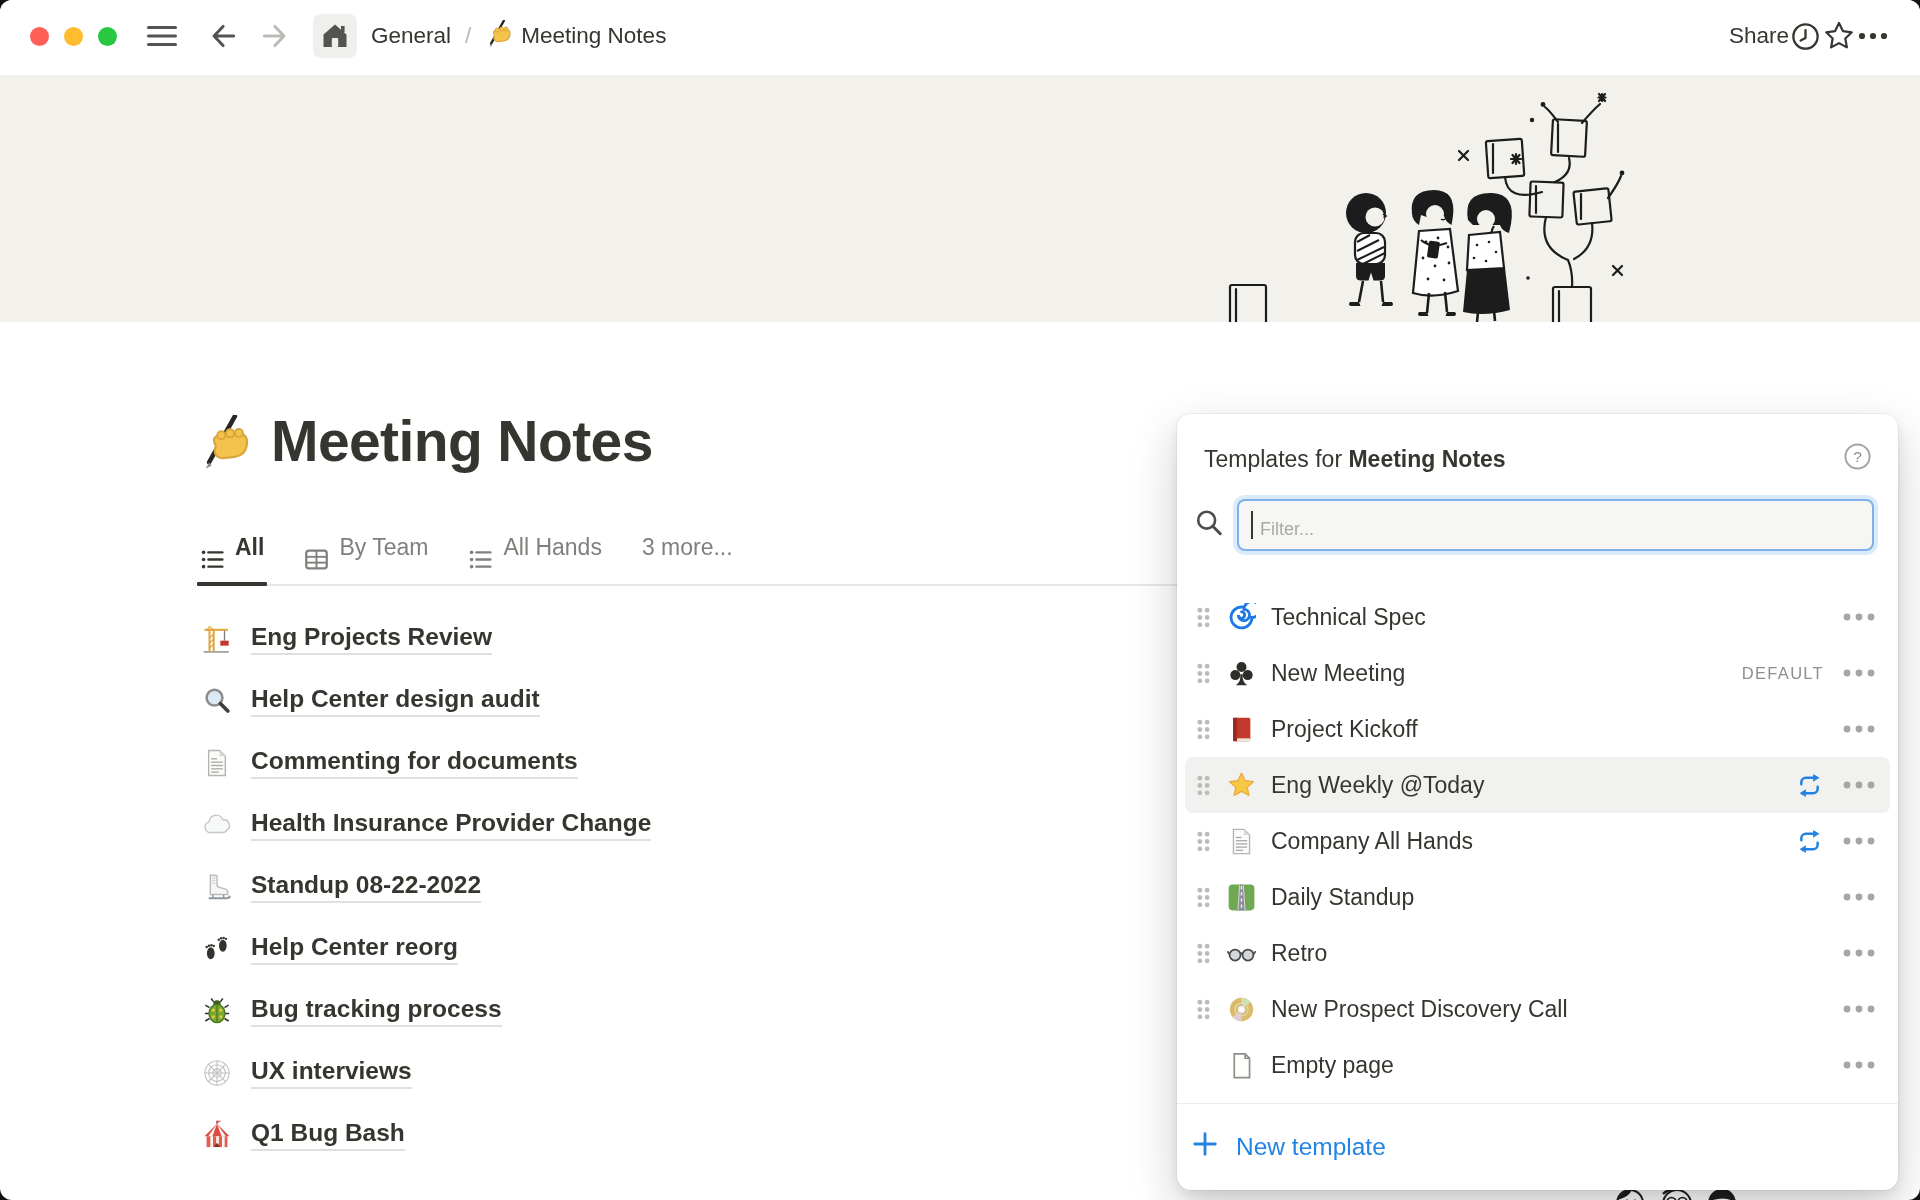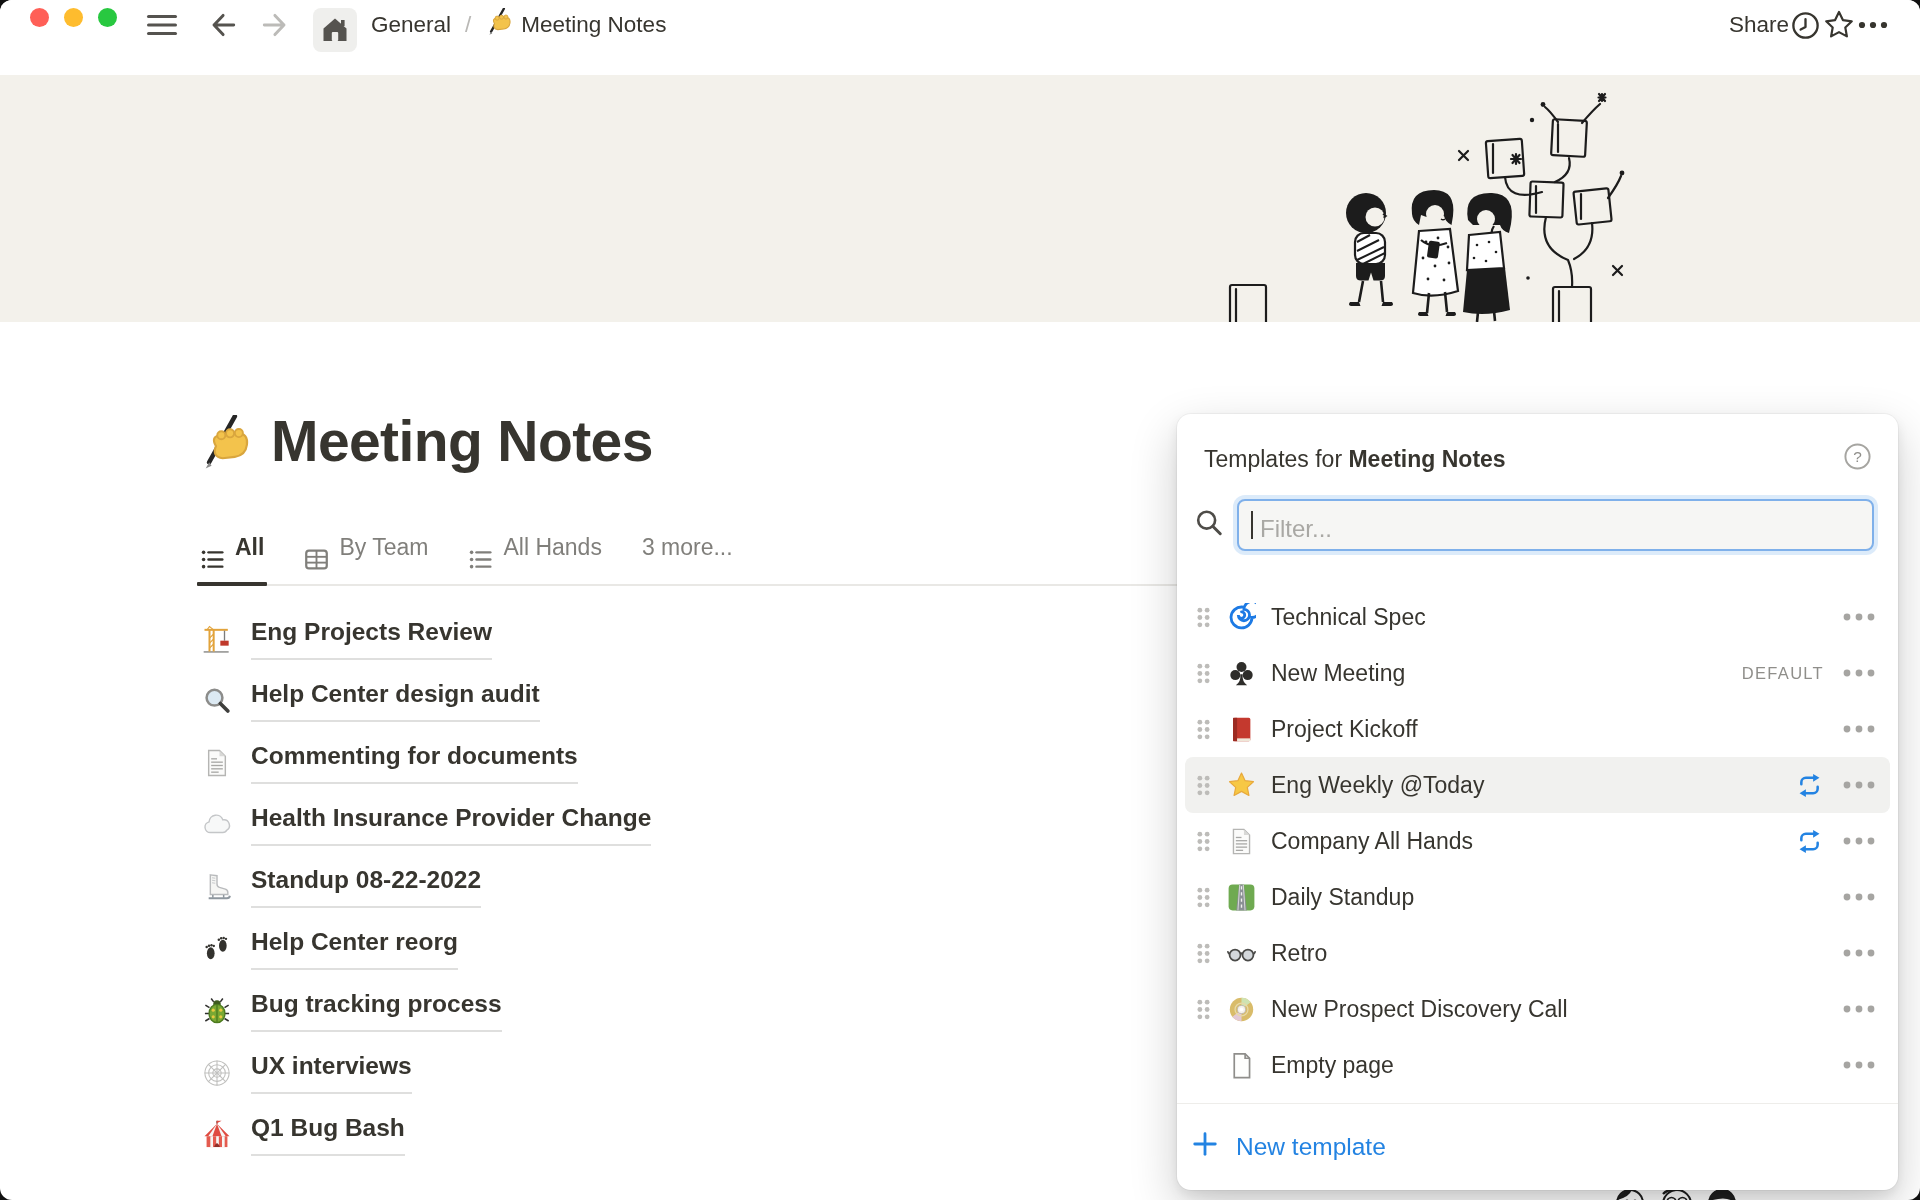--- a/index.html
+++ b/index.html
@@ -3,21 +3,21 @@
 <meta charset="utf-8">
 <style>
   :root{
     --accent:#2383E2; --cover:#F3F1EB; --highlight:#F1F1EF; --ink:#37352F;
   }
   html,body{margin:0;padding:0;background:#111;}
   body{width:1920px;height:1200px;font-family:"Liberation Sans",sans-serif;color:var(--ink);}
   .window{position:relative;width:1920px;height:1200px;background:#fff;border-radius:12px;overflow:hidden;}
 
   
-  .topbar{position:absolute;top:0;left:0;right:0;height:72px;background:#fff;display:flex;align-items:flex-start;padding:8px 30px;box-sizing:border-box;z-index:20;}
+  .topbar{position:absolute;top:0;left:0;right:0;height:72px;background:#fff;display:flex;align-items:center;padding:8px 30px;box-sizing:border-box;z-index:20;}
   .lights{display:flex;gap:15px;margin-right:28px;}
   .light{width:19px;height:19px;border-radius:50%;}
   .light.red{background:#FF5F57}.light.yellow{background:#FEBC2E}.light.green{background:#28C840}
   .tb-icon{display:flex;align-items:center;justify-content:center;}
   .hamburger{margin-right:26px;}
   .nav-arrow{margin-right:20px;}
   .home-btn{width:44px;height:44px;background:#EFEFED;border-radius:8px;margin-right:14px;}
   .crumbs{display:flex;align-items:center;font-size:22.5px;gap:9px;}
   .crumb{color:var(--ink);}
   .sep{color:#B9B8B5;margin:0 5px;}
@@ -33,32 +33,32 @@
   .page-title{position:absolute;left:197px;top:410px;display:flex;align-items:flex-end;gap:20px;z-index:2;}
   .page-title .t-text{font-size:57px;font-weight:700;letter-spacing:-0.6px;color:var(--ink);line-height:1.1;}
   .tabs{position:absolute;left:200px;top:534px;height:50px;display:flex;gap:40px;align-items:center;font-size:23px;z-index:2;}
   .tab{display:flex;gap:10px;color:#807F7B;position:relative;height:100%;cursor:pointer;}
   .tab.active{color:var(--ink);font-weight:700;}
   .tab.active::after{content:"";position:absolute;left:-3px;right:-3px;bottom:-2px;height:4px;background:var(--ink);border-radius:1px;}
   .tabs-divider{position:absolute;left:200px;width:1566px;top:584px;height:2px;background:#E9E8E5;z-index:1;}
   .page-list{position:absolute;left:200px;top:608px;width:980px;z-index:2;}
   .page-row{height:62px;display:flex;align-items:center;gap:17px;}
   .page-row .icn{width:34px;}
-  .page-link{font-size:24.5px;font-weight:700;color:var(--ink);border-bottom:2px solid rgba(55,53,47,0.16);padding-bottom:12px;cursor:pointer;white-space:nowrap;}
+  .page-link{font-size:24.5px;font-weight:700;color:var(--ink);border-bottom:2px solid rgba(55,53,47,0.16);padding-bottom:2px;cursor:pointer;white-space:nowrap;}
 
   
   .popup{position:absolute;left:1177px;top:414px;width:721px;height:776px;background:#fff;border-radius:14px;z-index:40;
     box-shadow:0 0 0 1px rgba(15,15,15,.04),0 5px 12px rgba(15,15,15,.08),0 18px 48px rgba(15,15,15,.20);
     display:flex;flex-direction:column;box-sizing:border-box;}
   .pp-head{display:flex;align-items:center;justify-content:space-between;padding:28px 26px 0 27px;font-size:23px;}
   .pp-title b{font-weight:700;}
   .pp-search{display:flex;align-items:center;gap:13px;padding:22px 24px 0 17px;}
   .search-wrap{flex:1;position:relative;display:flex;align-items:center;}
   .filter{width:100%;height:52px;box-sizing:border-box;border-radius:8px;border:2px solid #7FB0EA;box-shadow:0 0 0 4px rgba(35,131,226,.16);
-    background:#F6F6F4;font-size:24px;padding:8px 16px 0 21px;color:var(--ink);outline:none;font-family:inherit;}
+    background:#F6F6F4;font-size:18px;padding:8px 16px 0 21px;color:var(--ink);outline:none;font-family:inherit;}
   .filter::placeholder{color:#A9A8A4;}
   .caret{position:absolute;left:14px;top:12px;width:2px;height:28px;background:var(--ink);}
   .template-list{margin-top:38px;padding:0 8px;}
   .trow{height:56px;display:flex;align-items:center;border-radius:8px;padding:0 14px 0 10px;cursor:pointer;}
   .trow.hl{background:var(--highlight);}
   .handle{width:17px;margin-right:13px;display:flex;cursor:grab;}
   .handle-spacer{width:30px;display:inline-block;}
   .t-icn{width:32px;display:flex;justify-content:center;margin-right:14px;}
   .t-label{font-size:23px;color:var(--ink);flex:1;}
   .badge{font-size:16.5px;color:#8F8E8A;letter-spacing:1.3px;margin-right:18px;}

